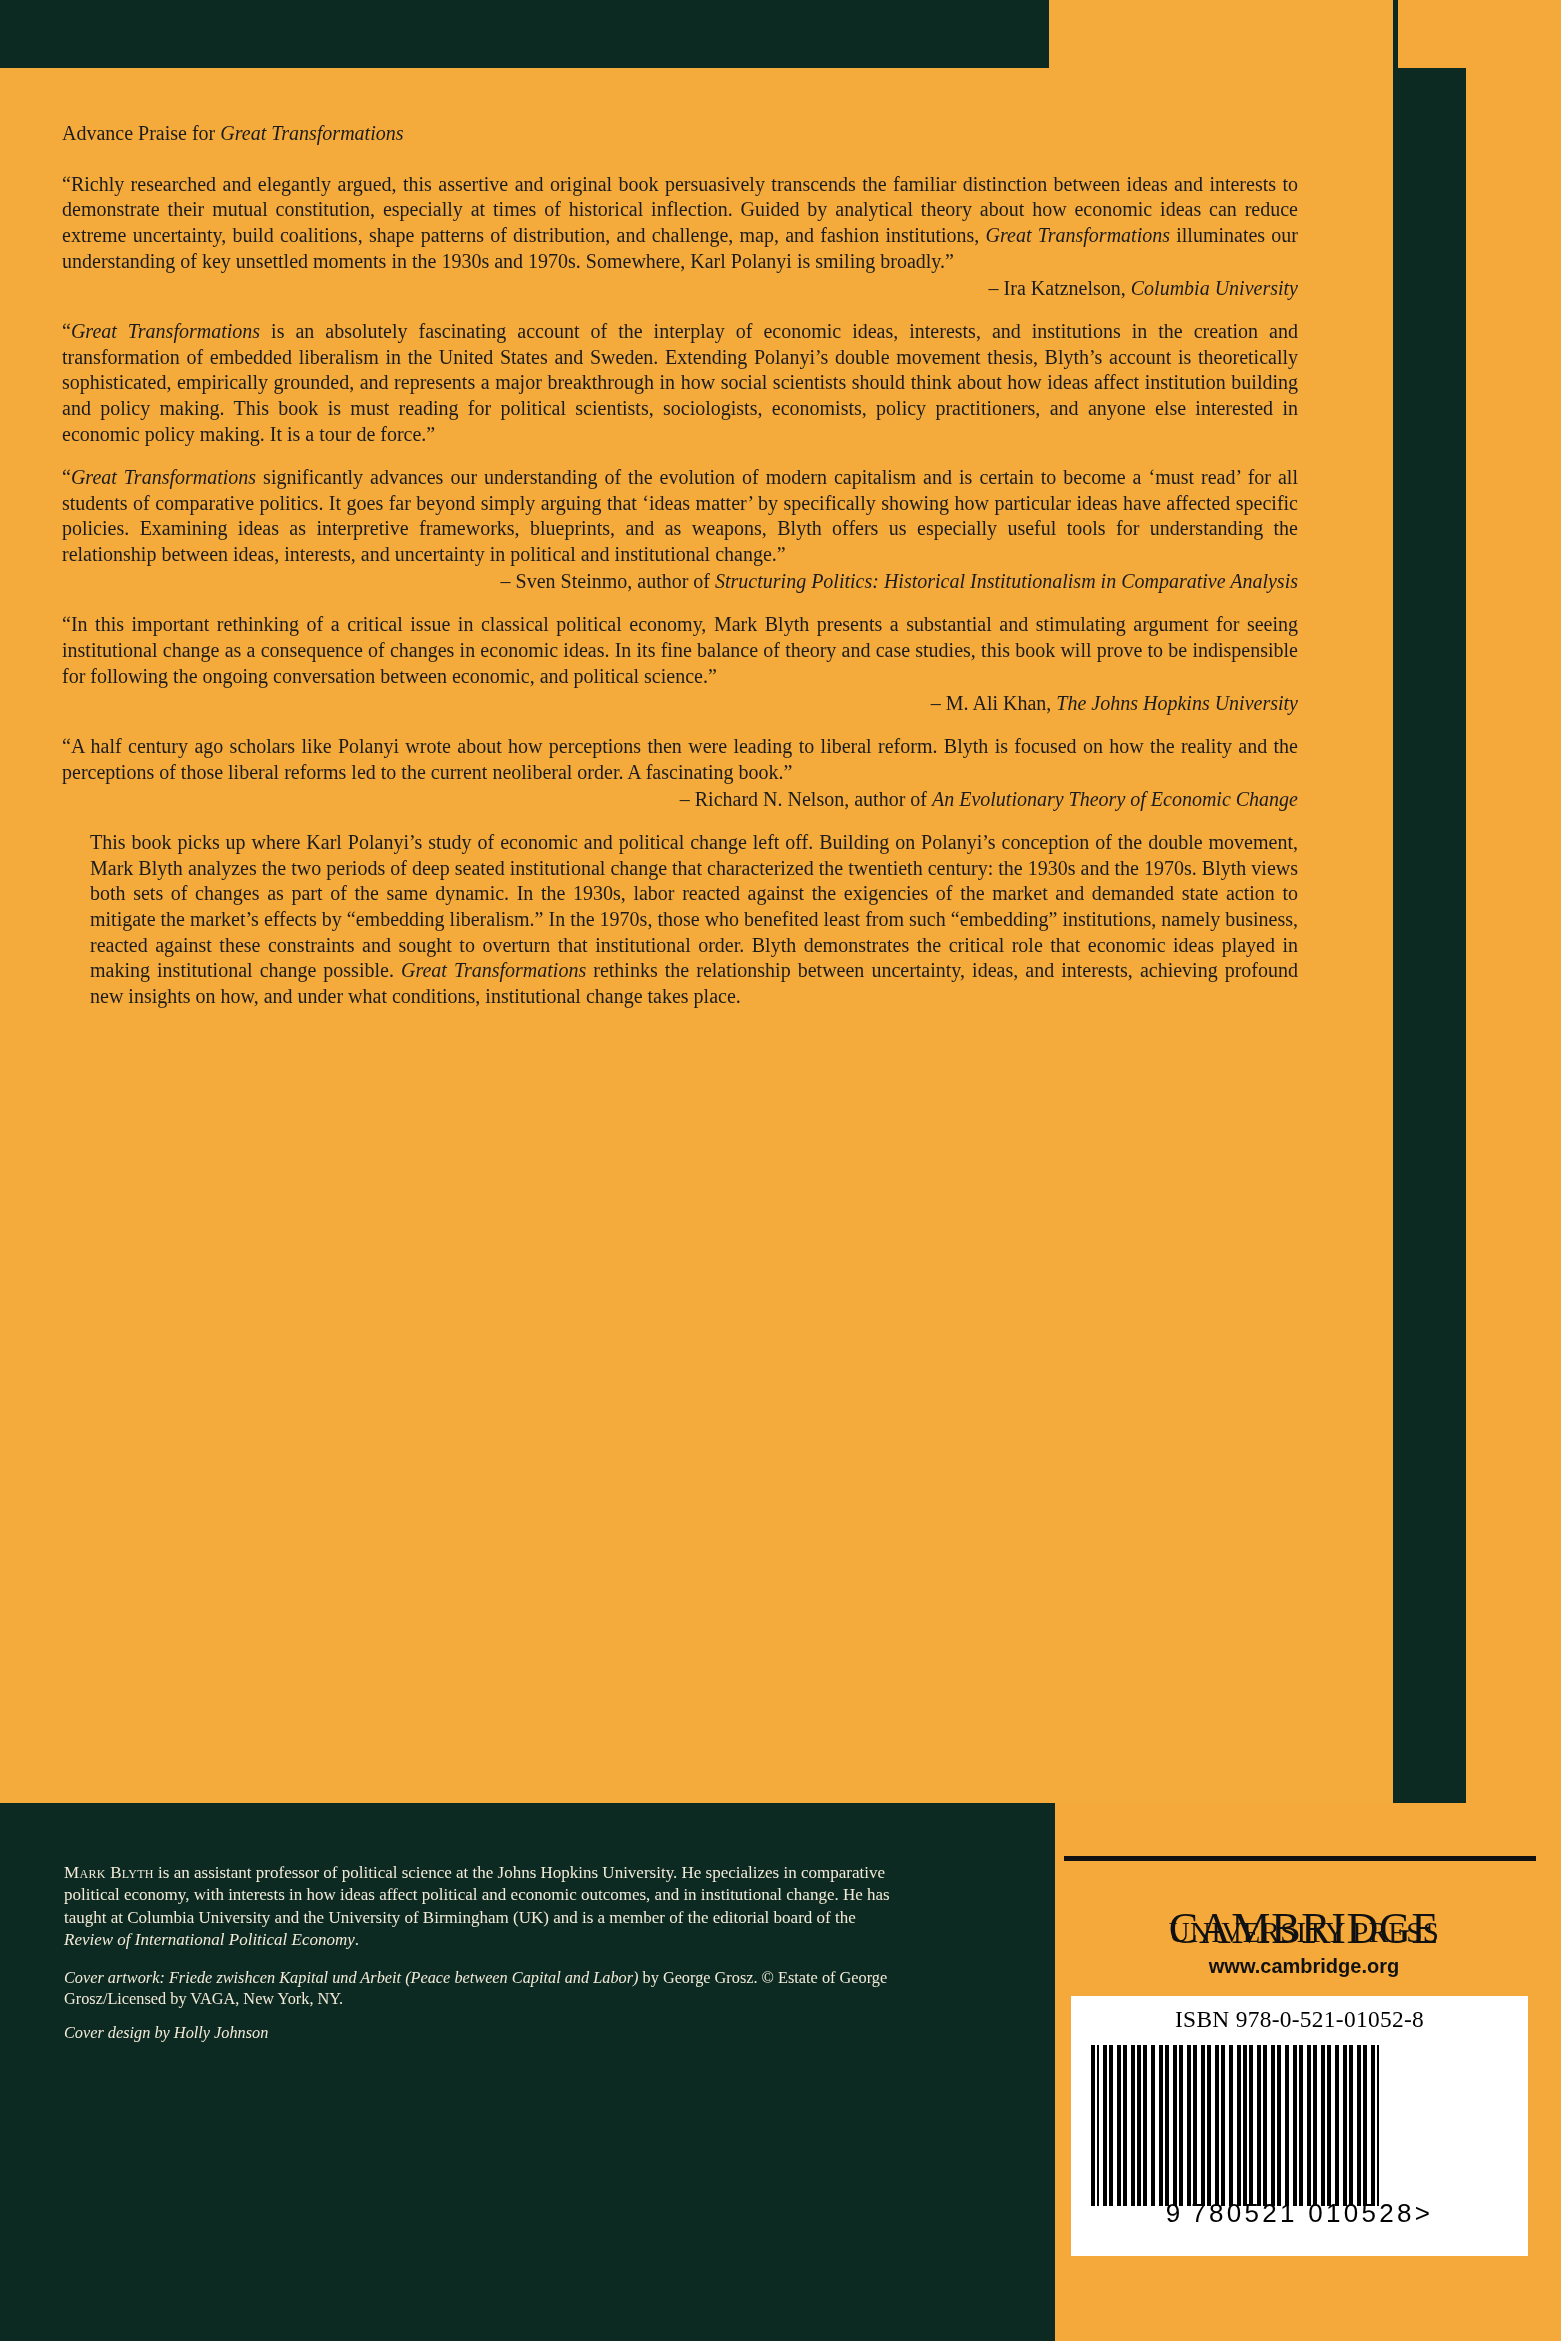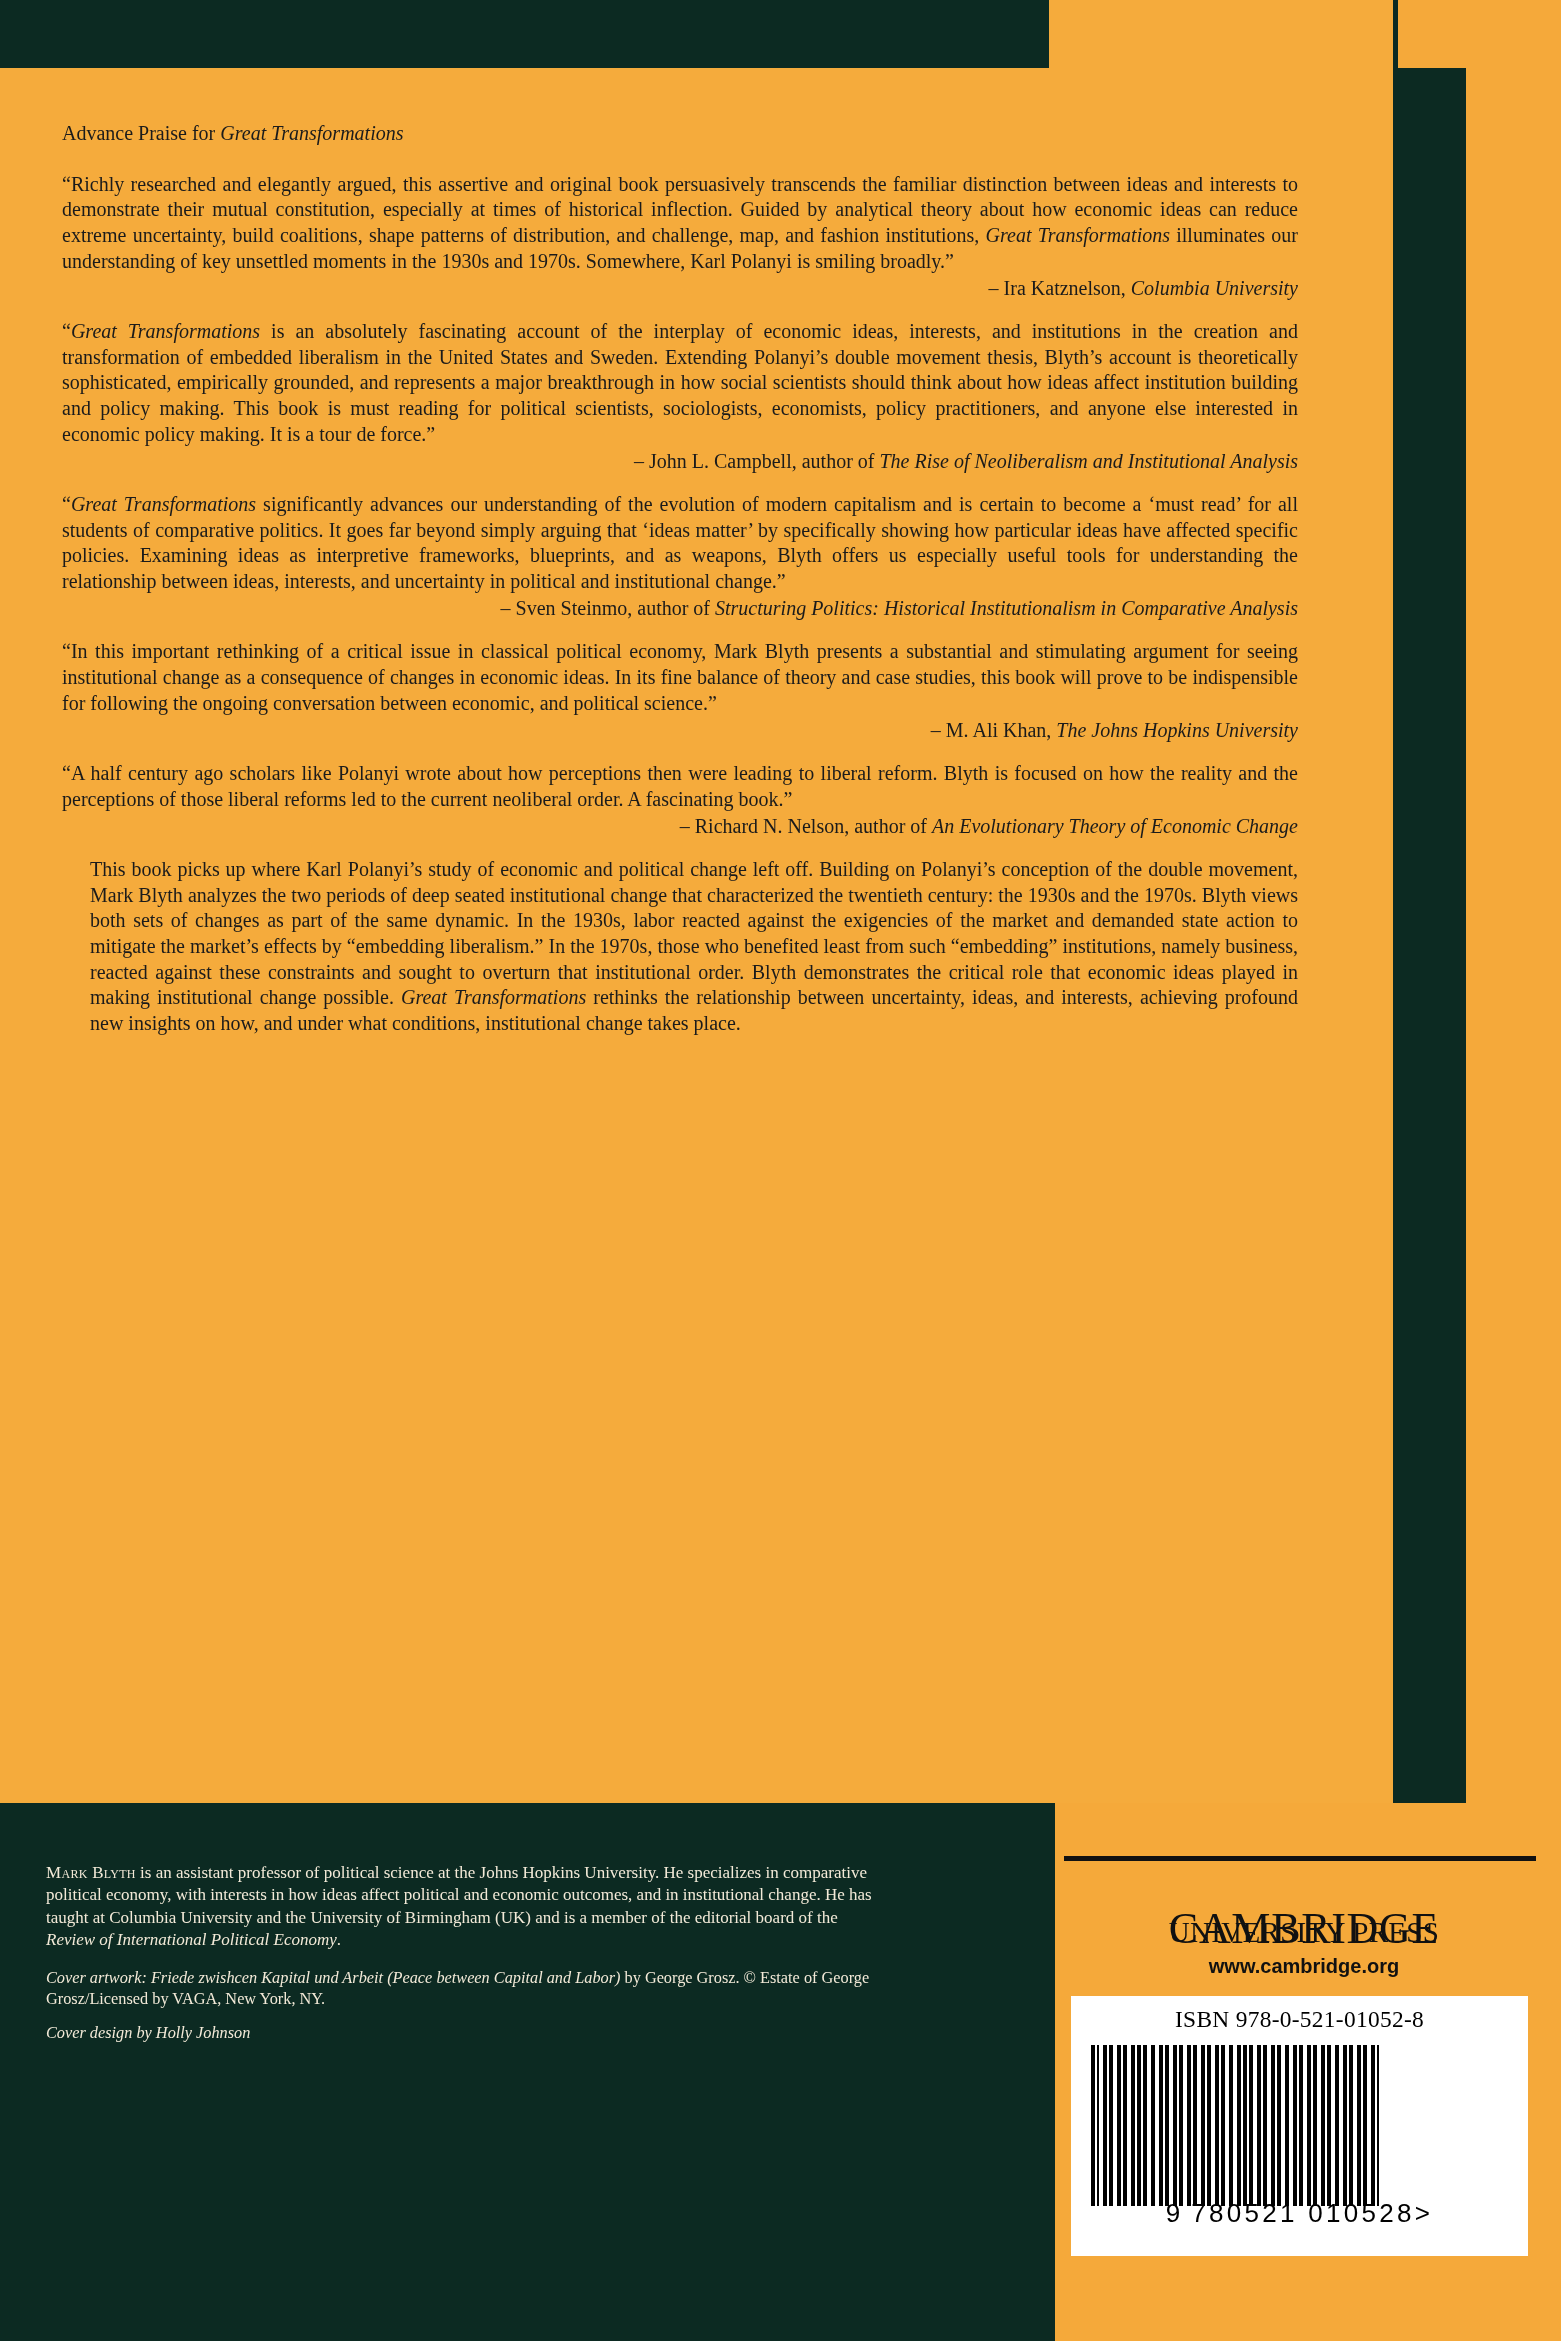--- a/index.html
+++ b/index.html
@@ -98,21 +98,21 @@
     position: absolute;
     left: 0;
     top: 1803px;
     width: 1562px;
     height: 539px;
     background: #0c2a22;
   }
 
   .author-bio {
     position: absolute;
-    left: 46px;
+    left: 64px;
     top: 1862px;
     width: 826px;
     color: #f3ead8;
     font-size: 17px;
     line-height: 1.31;
   }
   .author-bio .smallcaps {
     font-variant: small-caps;
     letter-spacing: 0.3px;
   }
@@ -231,21 +231,20 @@
       <span>Advance Praise for </span><i>Great Transformations</i>
     </div>
 
     <p>
       <span>“Richly researched and elegantly argued, this assertive and original book persuasively transcends the familiar distinction between ideas and interests to demonstrate their mutual constitution, especially at times of historical inflection. Guided by analytical theory about how economic ideas can reduce extreme uncertainty, build coalitions, shape patterns of distribution, and challenge, map, and fashion institutions, </span><i>Great Transformations</i><span> illuminates our understanding of key unsettled moments in the 1930s and 1970s. Somewhere, Karl Polanyi is smiling broadly.”</span>
       <span class="attrib"><span>– Ira Katznelson, </span><i>Columbia University</i></span>
     </p>
 
     <p>
       <span>“</span><i>Great Transformations</i><span> is an absolutely fascinating account of the interplay of economic ideas, interests, and institutions in the creation and transformation of embedded liberalism in the United States and Sweden. Extending Polanyi’s double movement thesis, Blyth’s account is theoretically sophisticated, empirically grounded, and represents a major breakthrough in how social scientists should think about how ideas affect institution building and policy making. This book is must reading for political scientists, sociologists, economists, policy practitioners, and anyone else interested in economic policy making. It is a tour de force.”</span>
-      <span class="attrib"><span>– John L. Campbell, author of </span><i>The Rise of Neoliberalism and Institutional Analysis</i></span>
     </p>
 
     <p>
       <span>“</span><i>Great Transformations</i><span> significantly advances our understanding of the evolution of modern capitalism and is certain to become a ‘must read’ for all students of comparative politics. It goes far beyond simply arguing that ‘ideas matter’ by specifically showing how particular ideas have affected specific policies. Examining ideas as interpretive frameworks, blueprints, and as weapons, Blyth offers us especially useful tools for understanding the relationship between ideas, interests, and uncertainty in political and institutional change.”</span>
       <span class="attrib"><span>– Sven Steinmo, author of </span><i>Structuring Politics: Historical Institutionalism in Comparative Analysis</i></span>
     </p>
 
     <p>
       <span>“In this important rethinking of a critical issue in classical political economy, Mark Blyth presents a substantial and stimulating argument for seeing institutional change as a consequence of changes in economic ideas. In its fine balance of theory and case studies, this book will prove to be indispensible for following the ongoing conversation between economic, and political science.”</span>
       <span class="attrib"><span>– M. Ali Khan, </span><i>The Johns Hopkins University</i></span>

